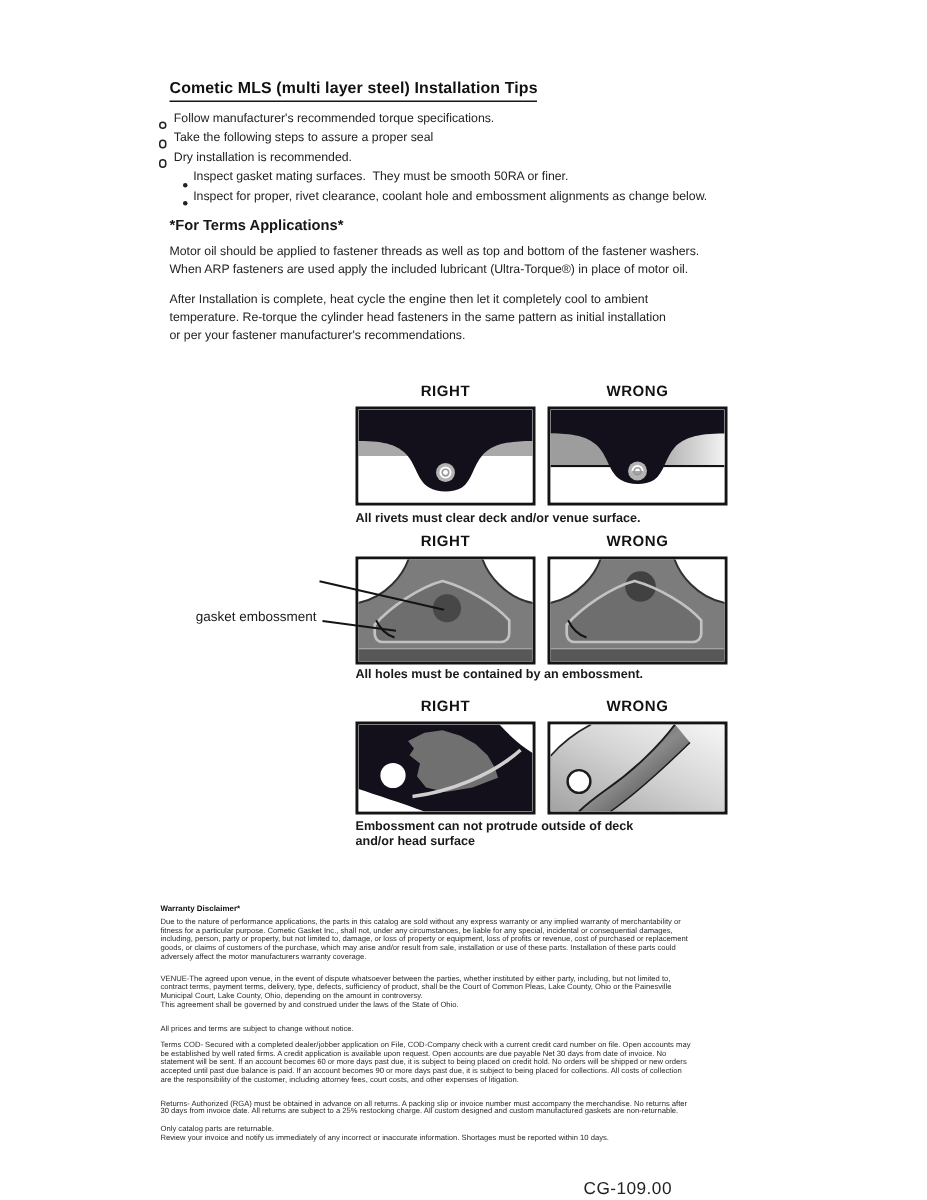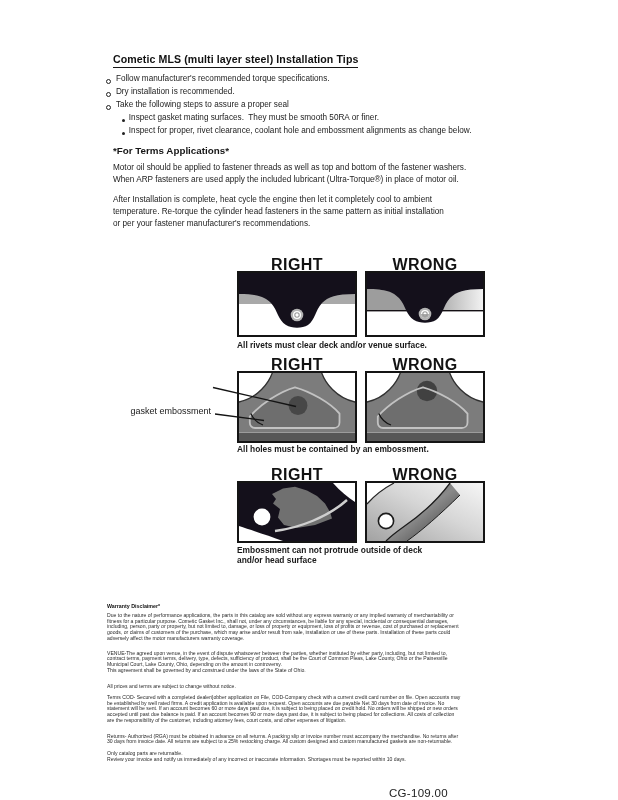--- a/index.html
+++ b/index.html
@@ -3,28 +3,28 @@
 <meta charset="utf-8">
 <style>
   html,body{margin:0;padding:0;background:#ffffff;}
   #page{position:relative;width:618px;height:800px;background:#ffffff;overflow:hidden;
         font-family:Liberation Sans, sans-serif;color:#1f1f1f;margin-top:28px;}
   .abs{position:absolute;}
   .pre{white-space:pre-line;}
   #title{left:113px;top:25px;font-size:10.6px;font-weight:700;letter-spacing:.1px;
          border-bottom:1.3px solid #161616;padding-bottom:1.5px;color:#111;}
   .bullets{left:106px;top:45px;width:420px;font-size:8.2px;line-height:12.9px;color:#222;}
-  .brow{display:flex;align-items:center;height:12.9px;}
+  .brow{display:flex;align-items:flex-end;height:12.9px;}
   .brow.sub{margin-left:16px;}
   .dotO{flex:0 0 auto;width:3.4px;height:3.4px;border:.9px solid #222;border-radius:50%;margin:4.2px 4.5px 0 0;}
   .dotF{flex:0 0 auto;width:3px;height:3px;background:#222;border-radius:50%;margin:4.6px 3.8px 0 0;}
   .btxt{white-space:pre;}
   #diesel-h{left:113px;top:117px;font-size:9.8px;font-weight:700;color:#161616;}
   .para{left:113px;font-size:8.2px;line-height:12.2px;width:395px;color:#222;}
-  .dlabel{width:120px;text-align:center;font-size:16px;font-weight:700;letter-spacing:.4px;color:#121212;}
+  .dlabel{width:120px;text-align:center;font-size:10px;font-weight:700;letter-spacing:.4px;color:#121212;}
   .panel{width:120px;height:66px;border:2px solid #141414;box-sizing:border-box;background:#fff;}
   .panel svg{display:block;width:100%;height:100%;}
   .cap{left:237px;font-size:8.4px;font-weight:700;color:#1a1a1a;line-height:10.3px;}
   .sideLbl{width:121px;text-align:right;font-size:9px;line-height:10px;color:#1a1a1a;}
   #leaders{left:0;top:0;pointer-events:none;}
   .fineH{left:107px;top:574.5px;font-size:5.3px;font-weight:700;color:#111;}
   .fine{left:107px;width:414px;font-size:5.1px;line-height:5.7px;color:#2a2a2a;}
   #part-no{left:389px;top:759px;font-size:11.5px;letter-spacing:.3px;color:#222;}
 </style>
 </head>
@@ -34,25 +34,25 @@
 
   <div class="abs" id="title">Cometic MLS (multi layer steel) Installation Tips</div>
 
   <div class="abs bullets">
     <div class="brow">
       <span class="dotO"></span>
       <span class="btxt">Follow manufacturer's recommended torque specifications.</span>
     </div>
     <div class="brow">
       <span class="dotO"></span>
-      <span class="btxt">Dry installation is recommended.</span>
+      <span class="btxt">Take the following steps to assure a proper seal</span>
     </div>
     <div class="brow">
       <span class="dotO"></span>
-      <span class="btxt">Take the following steps to assure a proper seal</span>
+      <span class="btxt">Dry installation is recommended.</span>
     </div>
     <div class="brow sub">
       <span class="dotF"></span>
       <span class="btxt">Inspect gasket mating surfaces.  They must be smooth 50RA or finer.</span>
     </div>
     <div class="brow sub">
       <span class="dotF"></span>
       <span class="btxt">Inspect for proper, rivet clearance, coolant hole and embossment alignments as change below.</span>
     </div>
   </div>

